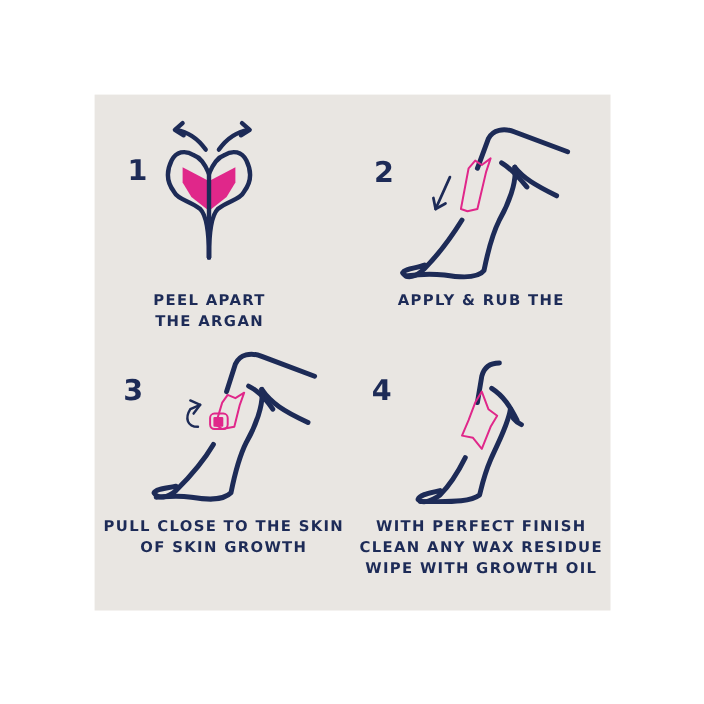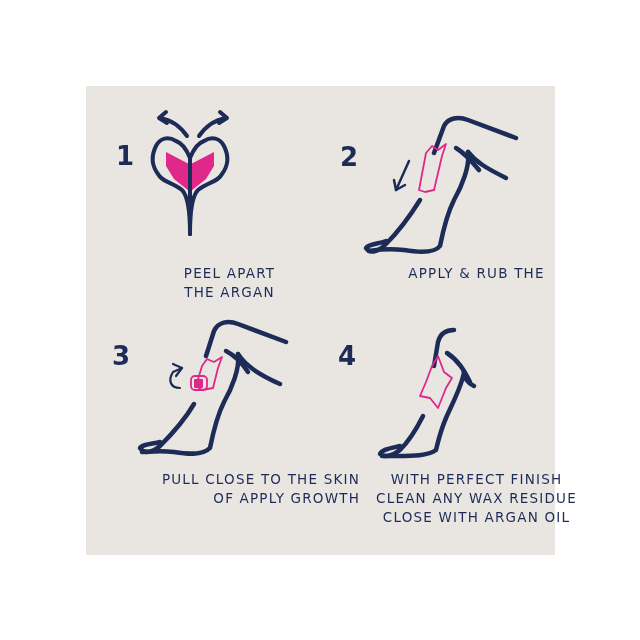--- a/index.html
+++ b/index.html
@@ -1,22 +1,22 @@
 <!DOCTYPE html>
 <html><head>
 <meta charset="utf-8">
 <style>
   html, body { margin:0; padding:0; }
   body { width:640px; height:640px; background:#ffffff; position:relative; overflow:hidden;
          font-family:"DejaVu Sans", "Liberation Sans", sans-serif; }
   .panel { position:absolute; left:86px; top:86px; width:469px; height:469px; background:#e9e6e2; }
   .step { position:absolute; }
   .num { position:absolute; font-weight:bold; font-size:26px; color:#1d2b57; line-height:1; }
-  .caption { position:absolute; text-align:center; color:#1d2b57; font-weight:normal;
-             font-size:13.5px; letter-spacing:1.2px; line-height:19px; white-space:nowrap;padding-left:39px; }
+  .caption { position:absolute; text-align:center; color:#1d2b57; font-weight:bold;
+             font-size:13.5px; letter-spacing:1.2px; line-height:19px; white-space:nowrap; }
   .caption div { display:block; }
   svg { position:absolute; overflow:visible; }
 </style>
 </head>
 <body>
 
 <div class="panel">
 
   <div class="step">
     <div class="num" style="left:30px; top:57px;">1</div>
@@ -82,40 +82,40 @@
         <path d="M140 265 C 150 270, 158 280, 162 286"></path>
         <path d="M194 298 C 172 288, 160 280, 152 268"></path>
         <path d="M108 318 C 98 335, 86 348, 74 360 C 66 367, 58 368, 54 362 C 56 358, 66 358, 74 356"></path>
         <path d="M152 268 C 154 282, 146 302, 138 316 C 130 332, 126 352, 124 362 C 116 370, 100 368, 88 366 C 72 364, 62 366, 56 366"></path>
       </g>
 
       <path d="M116 280 L 121 273 L 128 276 L 136 271 L 132 282 L 127 302 L 116 304 L 110 300 Z" fill="none" stroke="#e0278a" stroke-width="1.8" stroke-linejoin="round"></path>
       <rect x="105" y="290" width="16" height="14" rx="4" fill="none" stroke="#e0278a" stroke-width="1.8"></rect>
       <rect x="108" y="293" width="9" height="9" rx="1" fill="#e0278a"></rect>
     </svg>
-    <div class="caption" style="left:0; width:235px; top:384px;text-align:right;">
+    <div class="caption" style="left:0; width:235px; top:384px;">
       <div>PULL CLOSE TO THE SKIN</div>
-      <div>OF APPLY GROWTH</div>
+      <div>OF SKIN GROWTH</div>
     </div>
   </div>
 
   <div class="step">
     <div class="num" style="left:252px; top:257px;">4</div>
     <svg style="left:0;top:0;" width="469" height="469">
 
       <g fill="none" stroke="#1d2b57" stroke-width="4.5" stroke-linecap="round" stroke-linejoin="round">
         <path d="M348 280 L 352 256 C 354 248, 360 244, 368 244"></path>
         <path d="M361 267 C 372 274, 378 284, 384 296"></path>
         <path d="M388 300 C 380 296, 378 290, 378 286"></path>
         <path d="M337 330 C 330 344, 322 356, 314 364 C 306 370, 298 372, 294 368 C 296 363, 306 362, 314 360"></path>
         <path d="M378 286 C 376 300, 366 318, 360 332 C 354 346, 352 356, 350 364 C 342 370, 326 370, 312 370 C 304 370, 298 370, 296 370"></path>
       </g>
 
       <path d="M346 280 L 352 270 L 358 286 L 366 292 L 360 302 L 352 322 L 344 312 L 334 310 L 340 296 Z" fill="none" stroke="#e0278a" stroke-width="1.8" stroke-linejoin="round"></path>
     </svg>
     <div class="caption" style="left:234px; width:235px; top:384px;">
       <div>WITH PERFECT FINISH</div>
       <div>CLEAN ANY WAX RESIDUE</div>
-      <div>CLOSE WITH ARGAN OIL</div>
+      <div>WIPE WITH GROWTH OIL</div>
     </div>
   </div>
 
 </div>
 
 </body></html>

